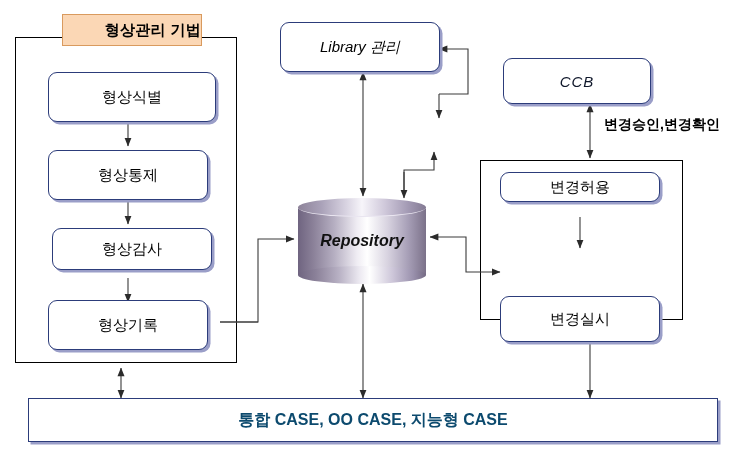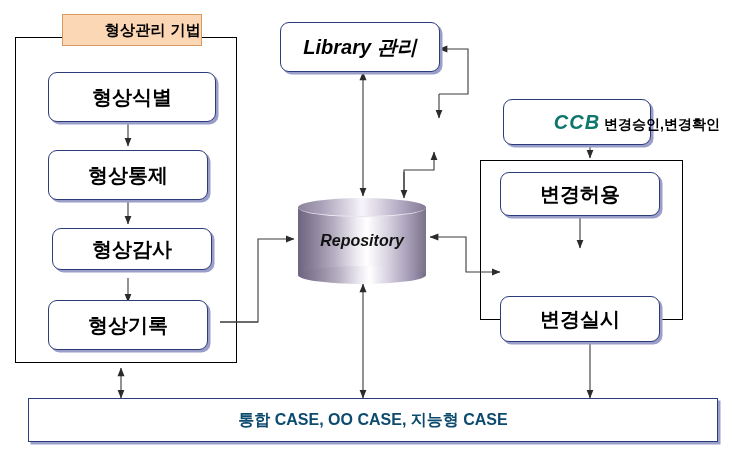--- a/index.html
+++ b/index.html
@@ -46,34 +46,33 @@
   
   .rbox {
     position: absolute;
     box-sizing: border-box;
     background: #ffffff;
     border: 1.4px solid #2c3c7a;
     border-radius: 9px;
     display: flex;
     align-items: center;
     justify-content: center;
-    font-weight: bold;
-    font-size: 20px;
+    font-weight: normal;
+    font-size: 15px;
     color: #000000;
     box-shadow: 2.5px 2.5px 0 0 #9a9ec8;
     z-index: 4;
   }
   .rbox.italic {
     font-style: italic;
   }
   .rbox.ccb {
-    color: #0f766e;
+    color: #0f172a;
     font-style: italic;
     letter-spacing: 1px;
-    margin-top: 41px;
   }
 
   
   .barbox {
     position: absolute;
     box-sizing: border-box;
     background: #ffffff;
     border: 1.4px solid #2c3c7a;
     border-radius: 0;
     display: flex;
@@ -251,21 +250,21 @@
   </div>
 
   <div class="rbox ccb" style="left:503px; top:58px; width:148px; height:46px;">
     <span>CCB</span>
   </div>
 
   <div class="plain-label" style="left:604px; top:116px;">변경승인,변경확인</div>
 
   <div class="group-box" style="left:480px; top:160px; width:203px; height:160px;"></div>
 
-  <div class="rbox" style="left:500px; top:172px; width:160px; height:44px;">
+  <div class="rbox" style="left:500px; top:172px; width:160px; height:30px;">
     <span>변경허용</span>
   </div>
 
   <div class="rbox" style="left:500px; top:248px; width:160px; height:46px;margin-top:48px;">
     <span>변경실시</span>
   </div>
 
   <div class="barbox" style="left:28px; top:398px; width:690px; height:44px;">
     <span>통합 CASE, OO CASE, 지능형 CASE</span>
   </div>

